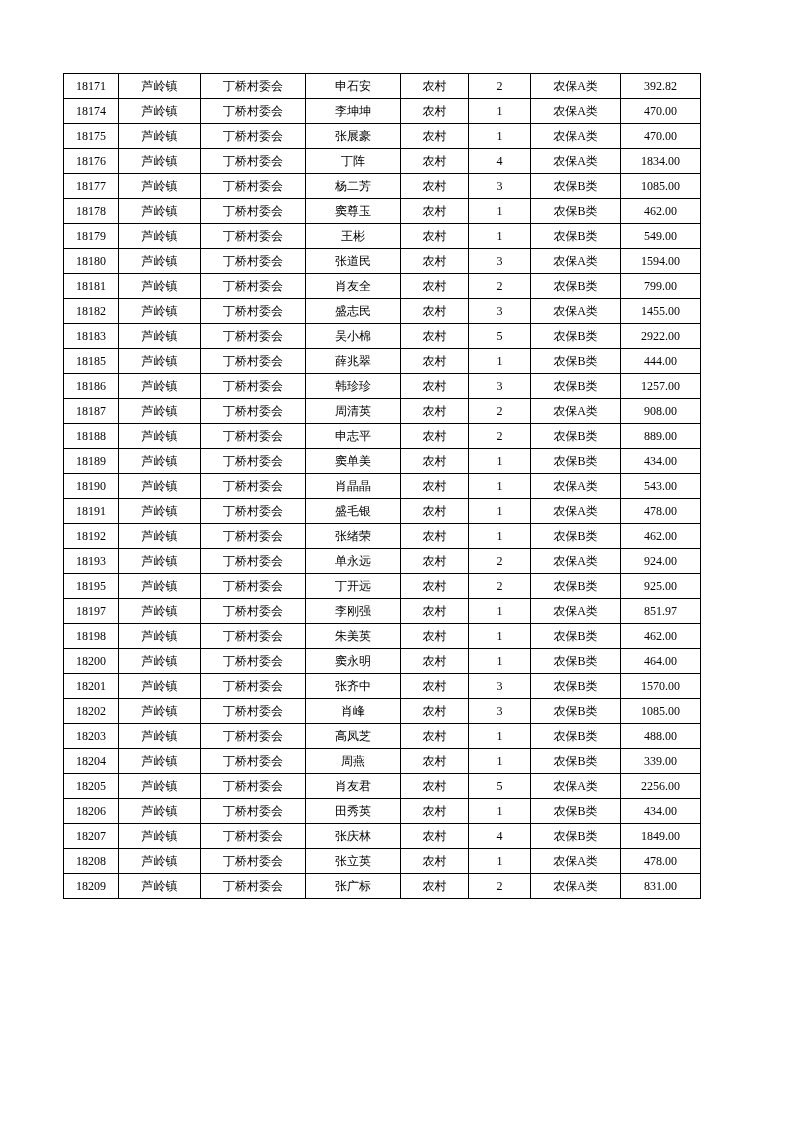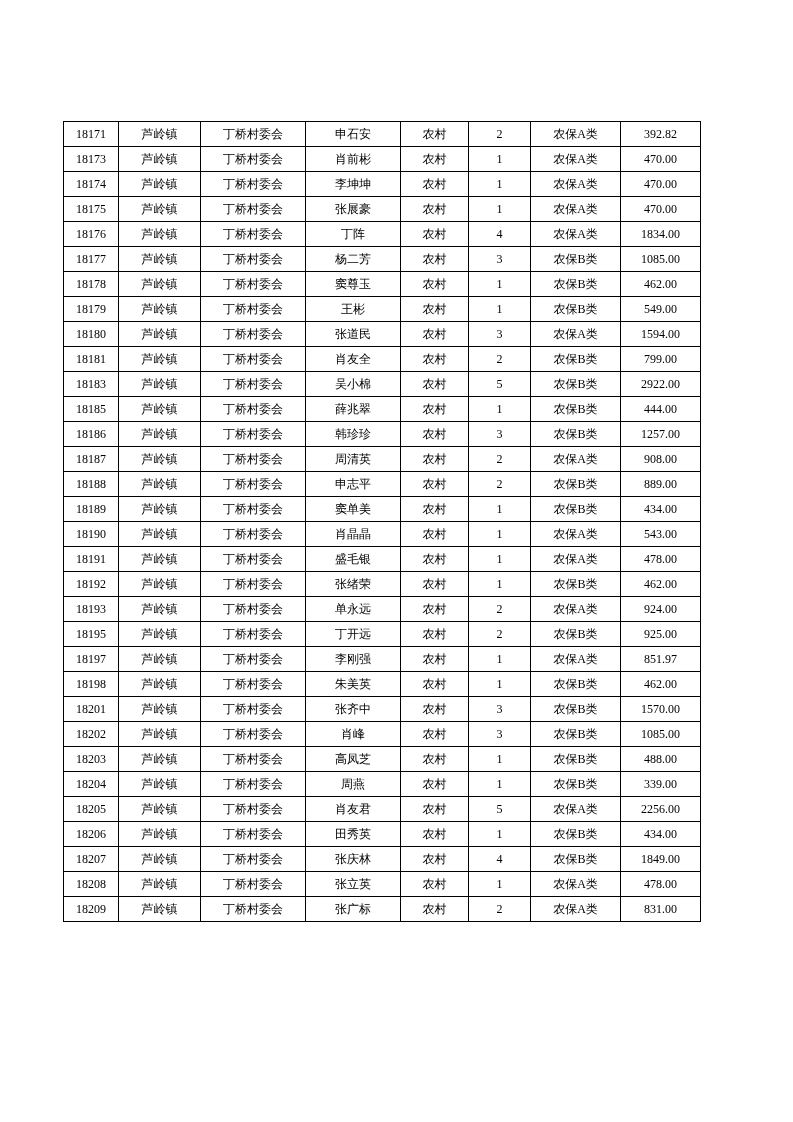--- a/index.html
+++ b/index.html
@@ -15,21 +15,20 @@
     color: #000000;
   }
   .sheet {
     position: absolute;
     left: 63px;
     top: 73px;
   }
   table.records {
     border-collapse: collapse;
     table-layout: fixed;
-    margin-top: 48px;
   }
   table.records td {
     border: 1px solid #000000;
     height: 24px;
     padding: 0 2px;
     text-align: center;
     vertical-align: middle;
     font-size: 12px;
     line-height: 24px;
     white-space: nowrap;
@@ -65,50 +64,40 @@
           <td>18171</td>
           <td>芦岭镇</td>
           <td>丁桥村委会</td>
           <td>申石安</td>
           <td>农村</td>
           <td>2</td>
           <td>农保A类</td>
           <td>392.82</td>
         </tr>
         <tr>
-          <td>18173</td>
-          <td>芦岭镇</td>
-          <td>丁桥村委会</td>
-          <td>肖前彬</td>
+          <td>18174</td>
+          <td>芦岭镇</td>
+          <td>丁桥村委会</td>
+          <td>李坤坤</td>
           <td>农村</td>
           <td>1</td>
           <td>农保A类</td>
           <td>470.00</td>
         </tr>
         <tr>
-          <td>18174</td>
-          <td>芦岭镇</td>
-          <td>丁桥村委会</td>
-          <td>李坤坤</td>
+          <td>18175</td>
+          <td>芦岭镇</td>
+          <td>丁桥村委会</td>
+          <td>张展豪</td>
           <td>农村</td>
           <td>1</td>
           <td>农保A类</td>
           <td>470.00</td>
         </tr>
         <tr>
-          <td>18175</td>
-          <td>芦岭镇</td>
-          <td>丁桥村委会</td>
-          <td>张展豪</td>
-          <td>农村</td>
-          <td>1</td>
-          <td>农保A类</td>
-          <td>470.00</td>
-        </tr>
-        <tr>
           <td>18176</td>
           <td>芦岭镇</td>
           <td>丁桥村委会</td>
           <td>丁阵</td>
           <td>农村</td>
           <td>4</td>
           <td>农保A类</td>
           <td>1834.00</td>
         </tr>
         <tr>
@@ -155,20 +144,30 @@
           <td>18181</td>
           <td>芦岭镇</td>
           <td>丁桥村委会</td>
           <td>肖友全</td>
           <td>农村</td>
           <td>2</td>
           <td>农保B类</td>
           <td>799.00</td>
         </tr>
         <tr>
+          <td>18182</td>
+          <td>芦岭镇</td>
+          <td>丁桥村委会</td>
+          <td>盛志民</td>
+          <td>农村</td>
+          <td>3</td>
+          <td>农保A类</td>
+          <td>1455.00</td>
+        </tr>
+        <tr>
           <td>18183</td>
           <td>芦岭镇</td>
           <td>丁桥村委会</td>
           <td>吴小棉</td>
           <td>农村</td>
           <td>5</td>
           <td>农保B类</td>
           <td>2922.00</td>
         </tr>
         <tr>
@@ -283,20 +282,30 @@
         </tr>
         <tr>
           <td>18198</td>
           <td>芦岭镇</td>
           <td>丁桥村委会</td>
           <td>朱美英</td>
           <td>农村</td>
           <td>1</td>
           <td>农保B类</td>
           <td>462.00</td>
+        </tr>
+        <tr>
+          <td>18200</td>
+          <td>芦岭镇</td>
+          <td>丁桥村委会</td>
+          <td>窦永明</td>
+          <td>农村</td>
+          <td>1</td>
+          <td>农保B类</td>
+          <td>464.00</td>
         </tr>
         <tr>
           <td>18201</td>
           <td>芦岭镇</td>
           <td>丁桥村委会</td>
           <td>张齐中</td>
           <td>农村</td>
           <td>3</td>
           <td>农保B类</td>
           <td>1570.00</td>

